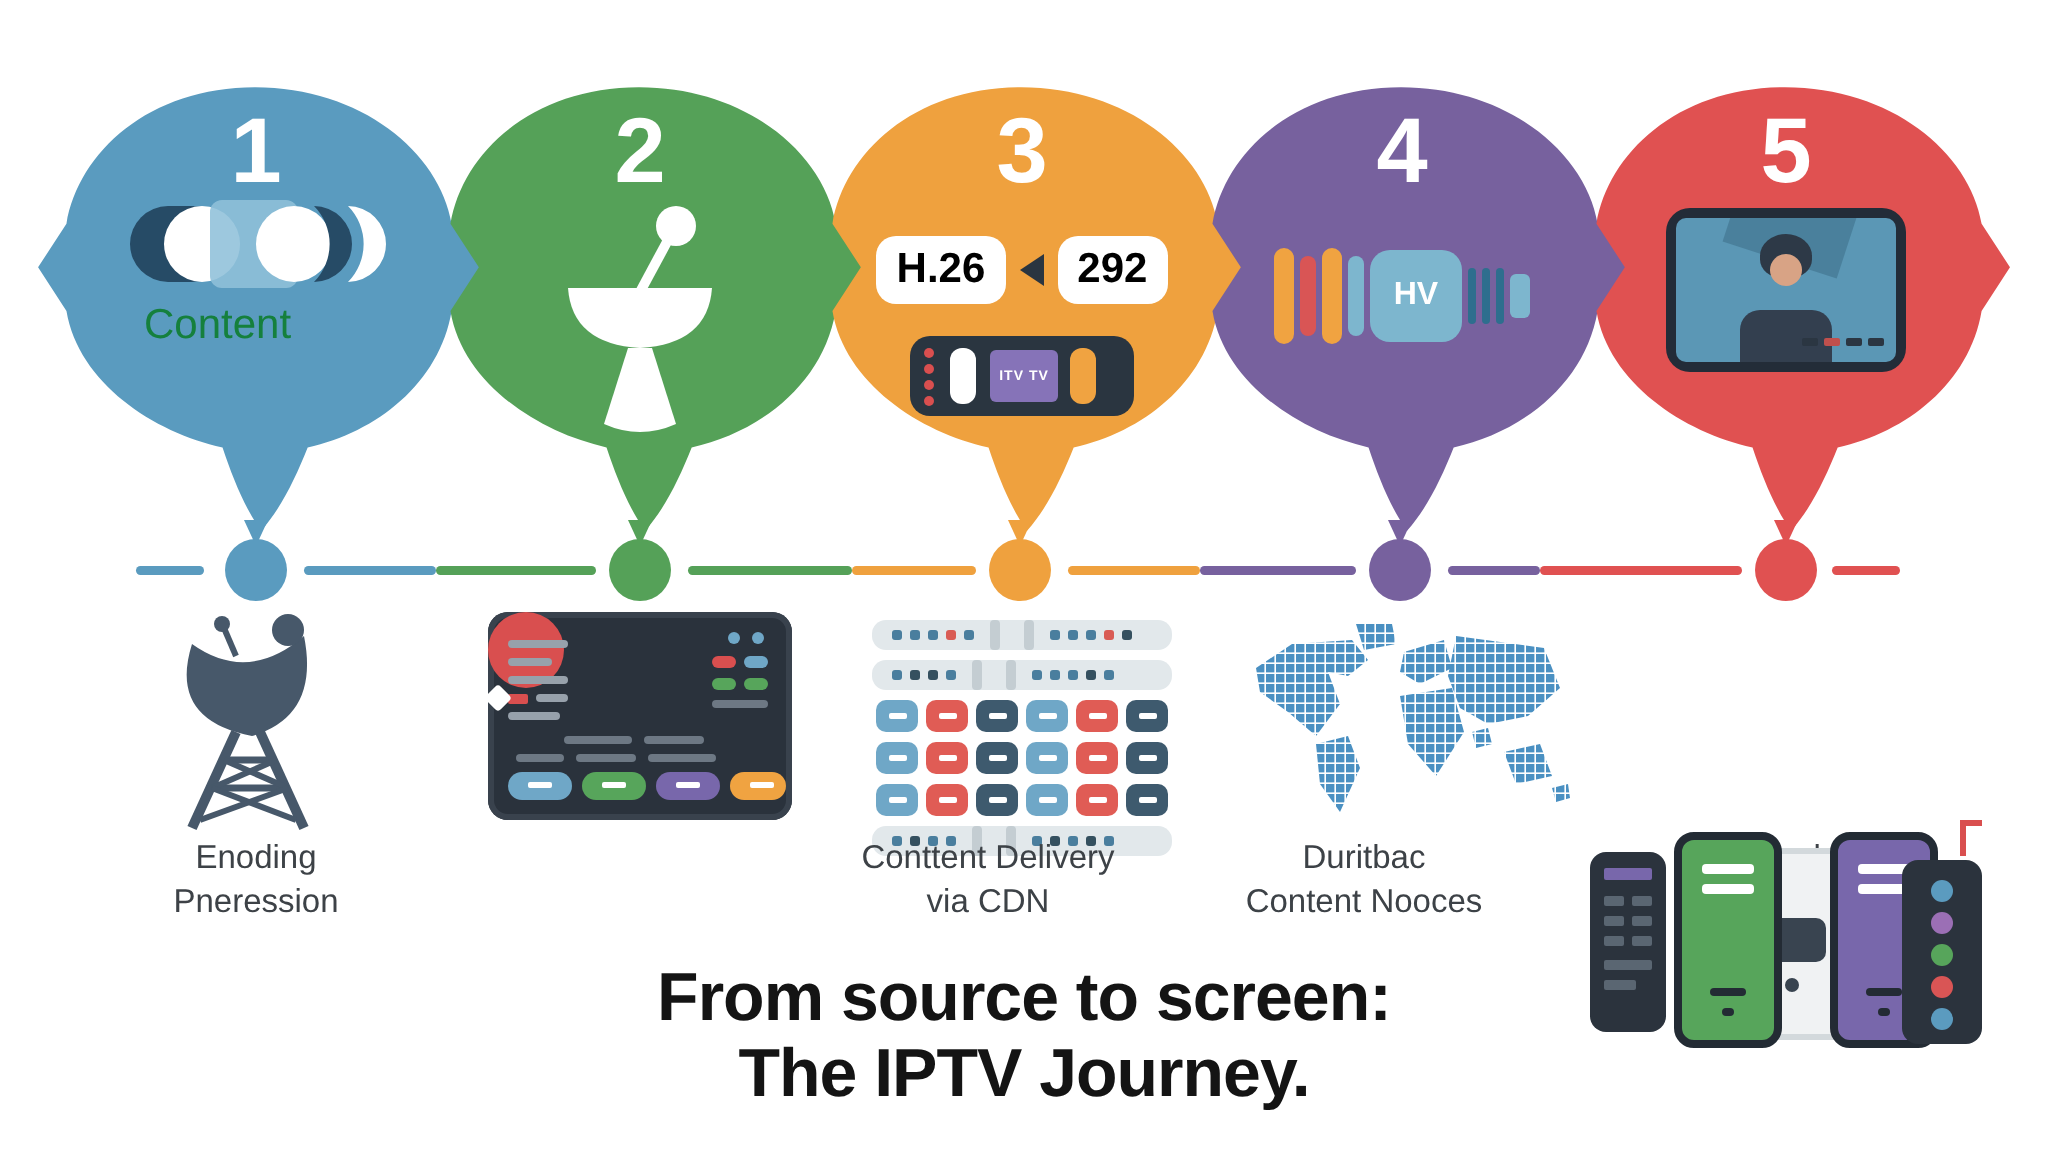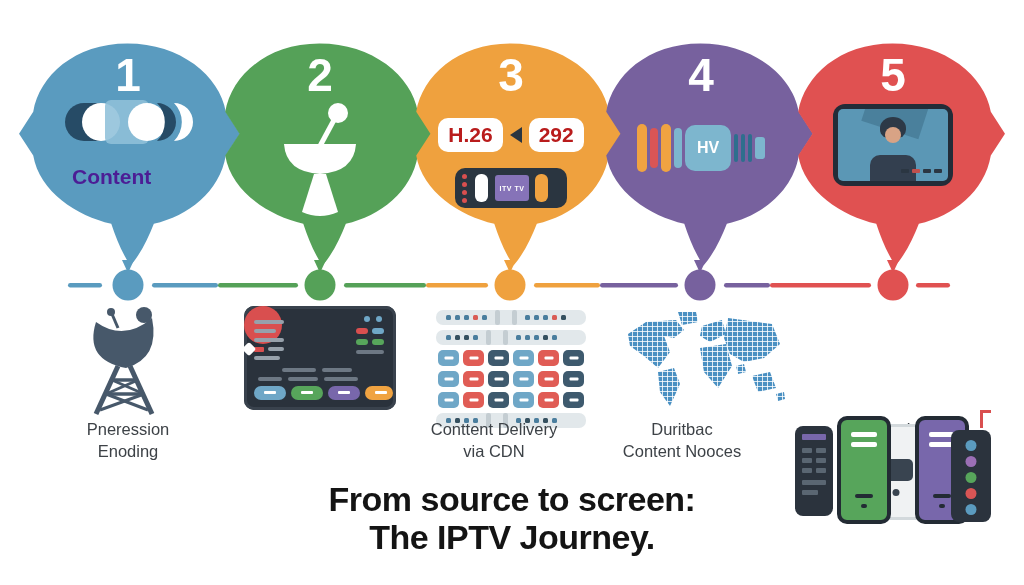--- a/index.html
+++ b/index.html
@@ -6,27 +6,27 @@
   .canvas{position:relative;width:1024px;height:585px;background:#ffffff;overflow:hidden;
           font-family:"Liberation Sans",sans-serif;}
   .abs{position:absolute;}
 
   
   .balloon-svg{position:absolute;top:36px;}
   .step-box{position:absolute;top:36px;width:224px;height:240px;}
   .step-num{position:absolute;top:12px;left:0;width:100%;text-align:center;
             color:#ffffff;font-size:46px;font-weight:700;}
   .b1-icon{position:absolute;top:62px;left:50%;transform:translateX(-50%);}
-  .b1-label{position:absolute;top:128px;left:56px;color:#4c1d95;font-size:21px;
-            font-weight:700;line-height:1.22;}
+  .b1-label{position:absolute;top:114px;left:56px;color:#15803d;font-size:21px;
+            font-weight:400;line-height:1.22;}
   .b2-icon{position:absolute;top:58px;left:50%;transform:translateX(-50%);}
   .codec-row{position:absolute;top:82px;left:0;width:100%;display:flex;
              justify-content:center;align-items:center;gap:7px;}
   .codec-badge{background:#ffffff;border-radius:10px;padding:5px 10px;
-               color:#b91c1c;font-size:21px;font-weight:700;}
+               color:#000000;font-size:21px;font-weight:700;}
   .codec-arrow{width:0;height:0;border-top:8px solid transparent;
                border-bottom:8px solid transparent;border-right:12px solid #2a3540;}
   .stb{position:absolute;top:132px;left:50%;transform:translateX(-50%);
        width:112px;height:40px;background:#2a3540;border-radius:10px;}
   .stb-dots{position:absolute;left:7px;top:6px;display:flex;flex-direction:column;gap:3px;}
   .stb-dots i{width:5px;height:5px;border-radius:50%;background:#d94f4f;}
   .stb-bar-w{position:absolute;left:20px;top:6px;width:13px;height:28px;border-radius:6px;background:#ffffff;}
   .stb-chip{position:absolute;left:40px;top:7px;width:34px;height:26px;border-radius:3px;
             background:#8673b8;color:#ffffff;font-size:7px;font-weight:700;
             display:flex;align-items:center;justify-content:center;letter-spacing:0.5px;}
@@ -401,22 +401,22 @@
     <div class="dev-remote-r">
       <i style="top:10px;background:#5b9bbf"></i>
       <i style="top:26px;background:#9b6fb5"></i>
       <i style="top:42px;background:#57a55b"></i>
       <i style="top:58px;background:#d95555"></i>
       <i style="top:74px;background:#5b9bbf"></i>
     </div>
   </div>
 
   <div class="bot-label" style="left:16px">
-    <div>Pneression</div>
-      <div>Enoding</div>
+    <div>Enoding</div>
+      <div>Pneression</div>
   </div>
   <div class="bot-label" style="left:382px">
     <div>Conttent Delivery</div>
       <div>via CDN</div>
   </div>
   <div class="bot-label" style="left:570px">
     <div>Duritbac</div>
       <div>Content Nooces</div>
   </div>
   <div class="bot-label" style="left:781px">

